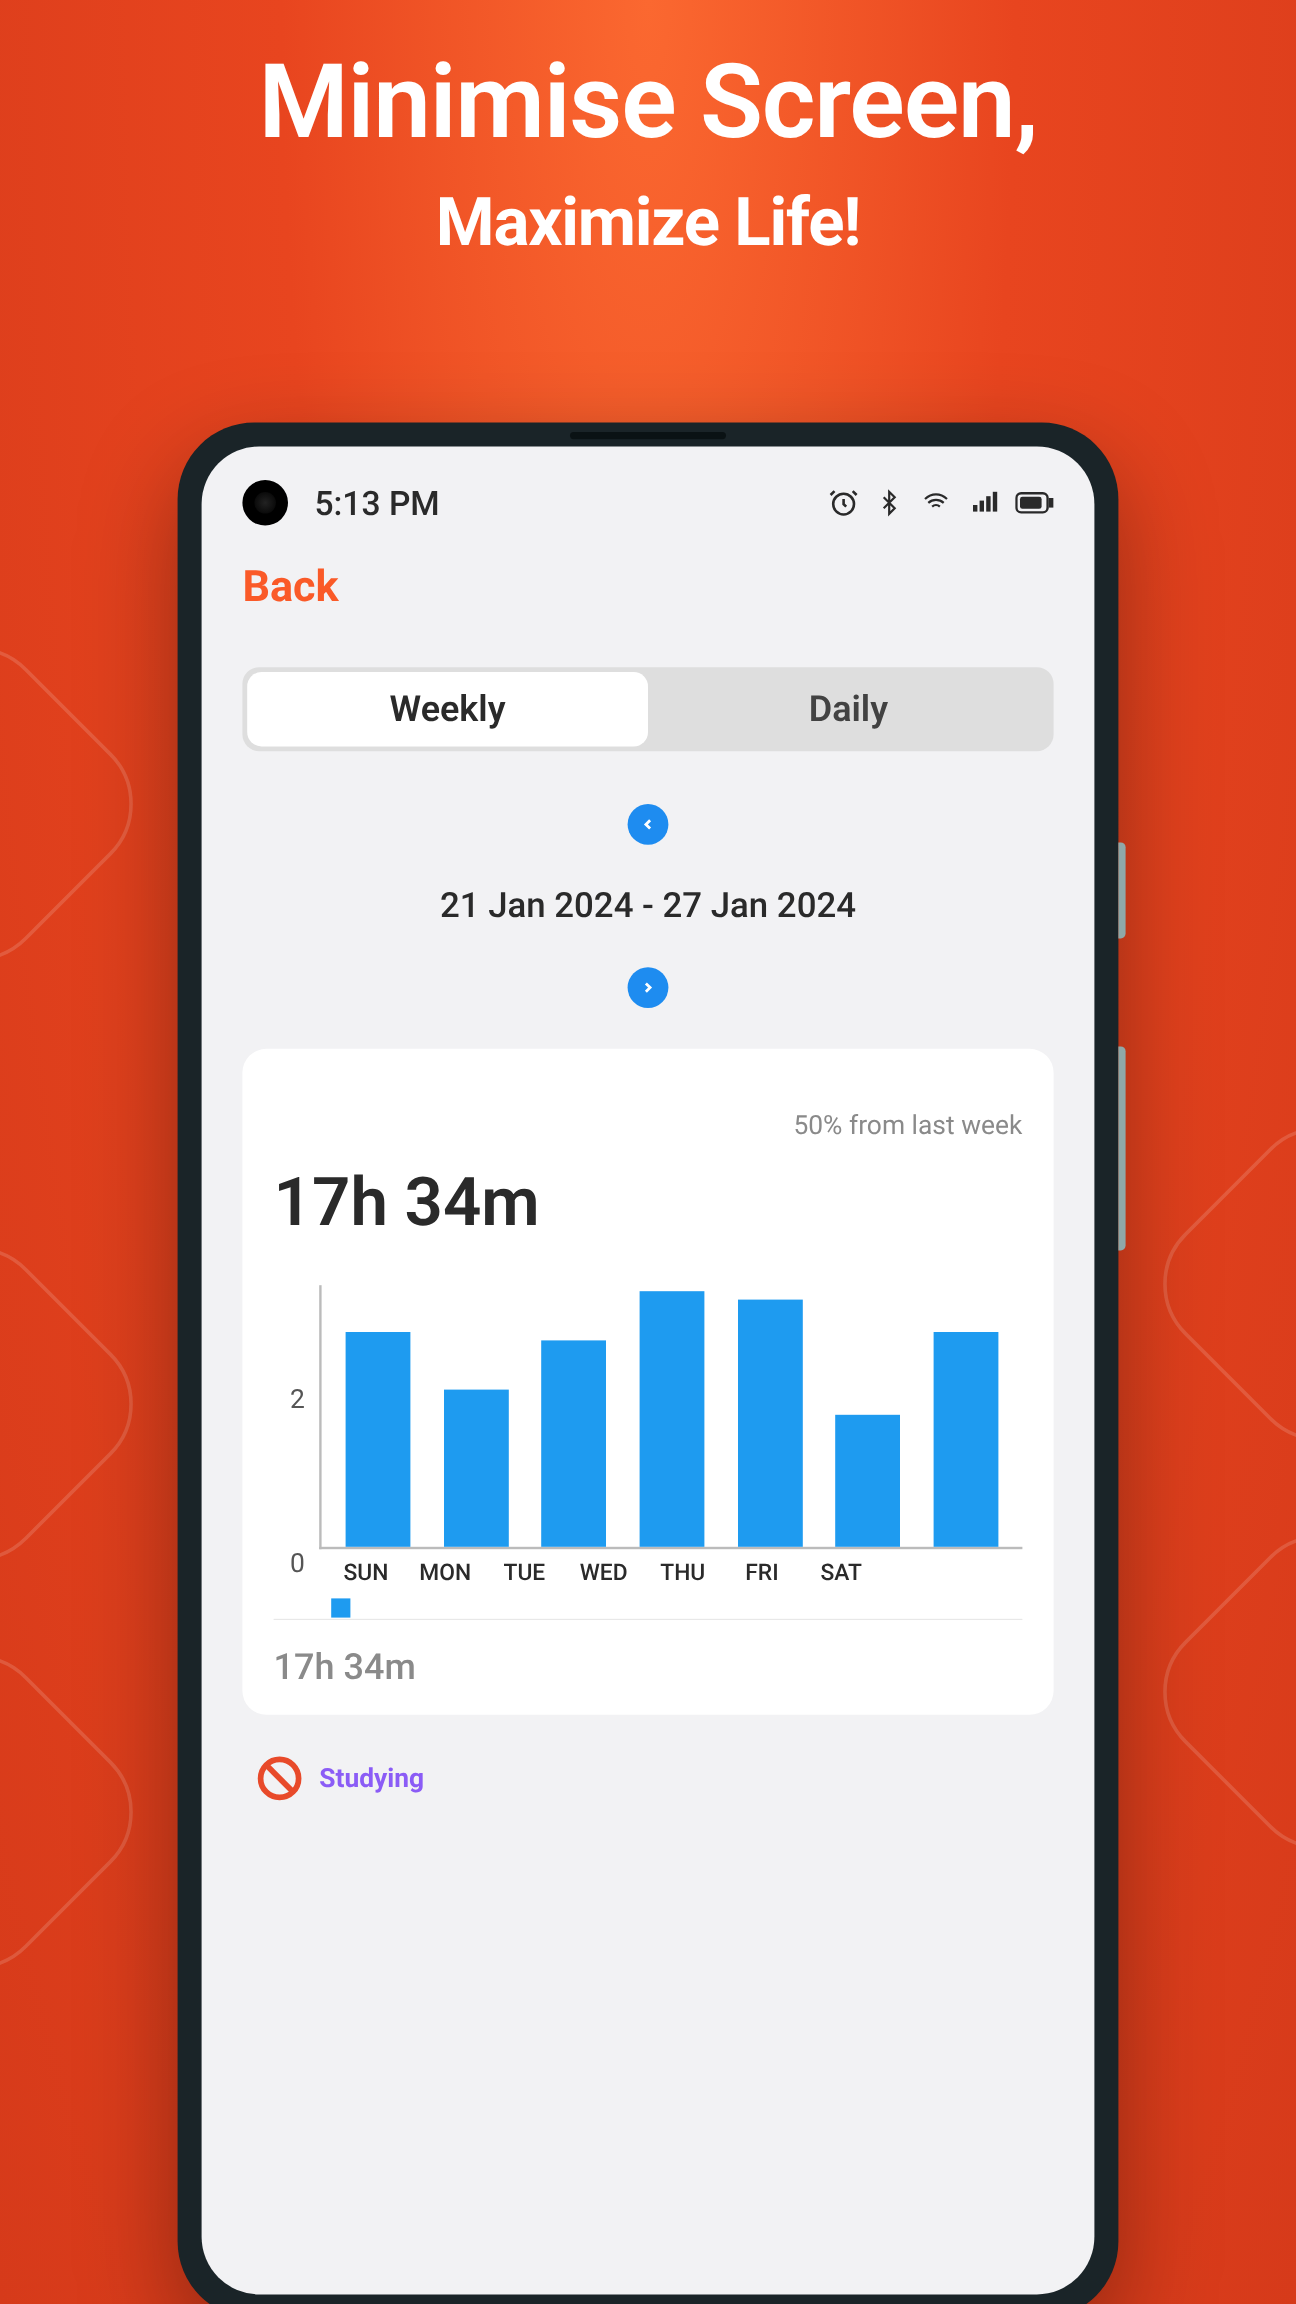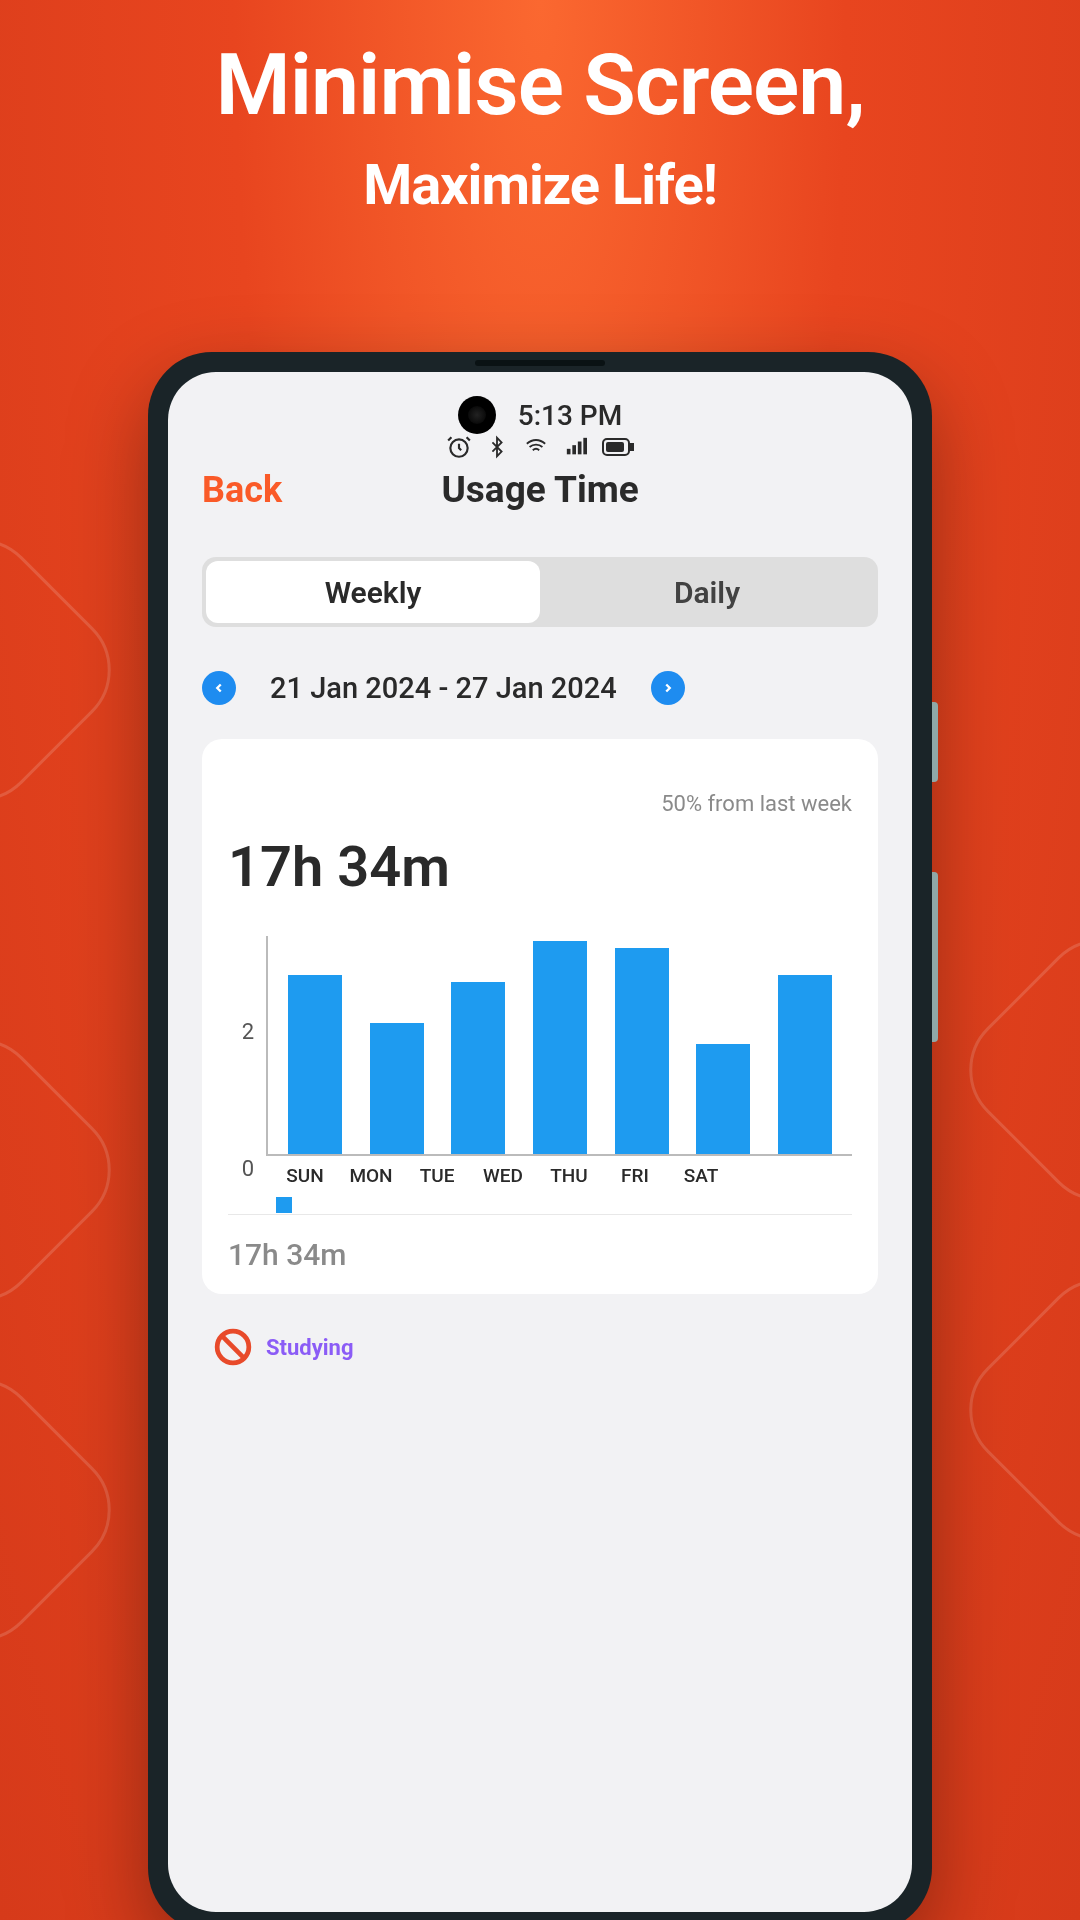--- a/index.html
+++ b/index.html
@@ -87,21 +87,20 @@
       border-radius: 48px;
       overflow: hidden;
       position: relative;
     }
     .status-bar {
       display: flex;
       align-items: center;
       justify-content: space-between;
       padding: 24px 34px 10px;
       height: 80px;
-      flex-direction: column;
     }
     .status-left {
       display: flex;
       align-items: center;
       gap: 22px;
     }
     .camera {
       width: 38px;
       height: 38px;
       background: #000;
@@ -167,23 +166,24 @@
       color: #424242;
       border-radius: 12px;
     }
     .seg-item.active {
       background: #fff;
       color: #2a2a2a;
     }
     .date-nav {
       display: flex;
       align-items: center;
-      justify-content: flex-start;
+      justify-content: center;
       gap: 34px;
       margin: 44px 0 34px;
+      flex-direction: column;
     }
     .nav-arrow {
       width: 34px;
       height: 34px;
       background: #1e8cf0;
       border-radius: 50%;
       display: flex;
       align-items: center;
       justify-content: center;
       color: #fff;
@@ -354,21 +354,20 @@
         <svg width="32" height="20" viewBox="0 0 32 20" fill="none" stroke="#2a2a2a" stroke-width="2">
             <rect x="1" y="2" width="26" height="16" rx="4"></rect>
             <rect x="29" y="7" width="2" height="6" fill="#2a2a2a"></rect>
             <rect x="4" y="5" width="18" height="10" fill="#2a2a2a" stroke="none" rx="2"></rect>
           </svg>
       </div>
     </div>
 
     <div class="app-header">
       <div class="back-btn">Back</div>
-      <div class="page-title">Usage Time</div>
     </div>
 
     <div class="content-pad">
       <div class="seg-control">
         <div class="seg-item active">Weekly</div>
         <div class="seg-item">Daily</div>
       </div>
 
       <div class="date-nav">
         <div class="nav-arrow">

